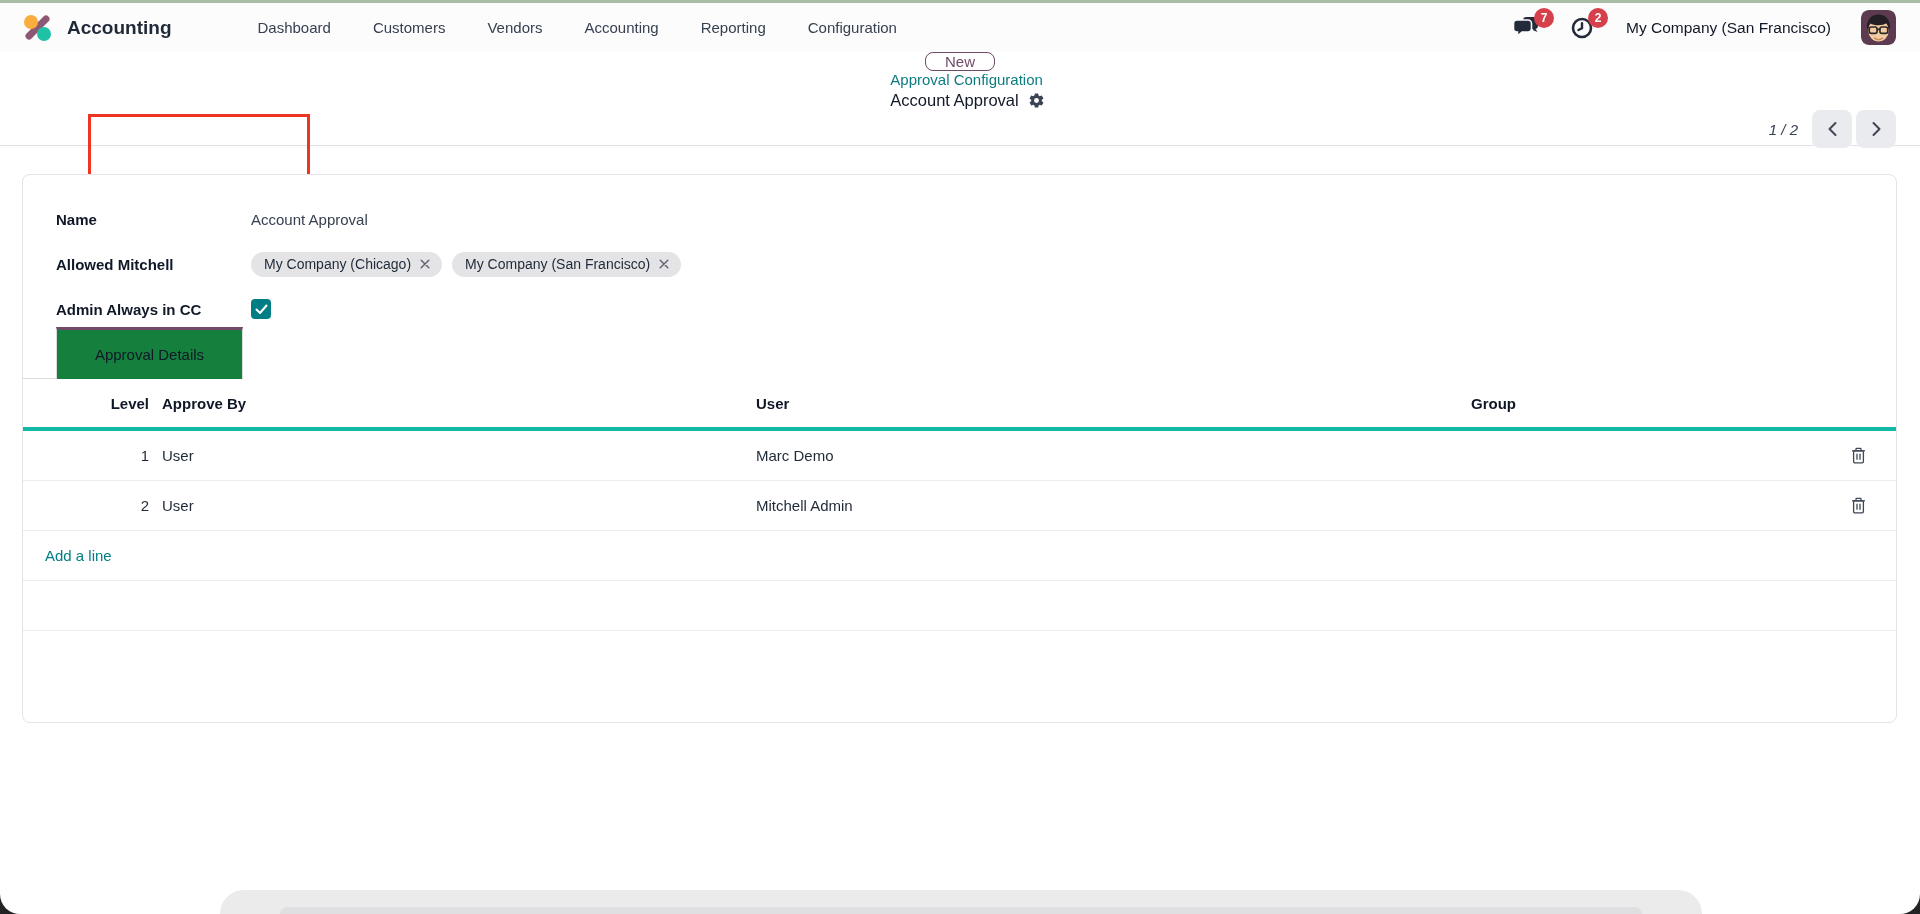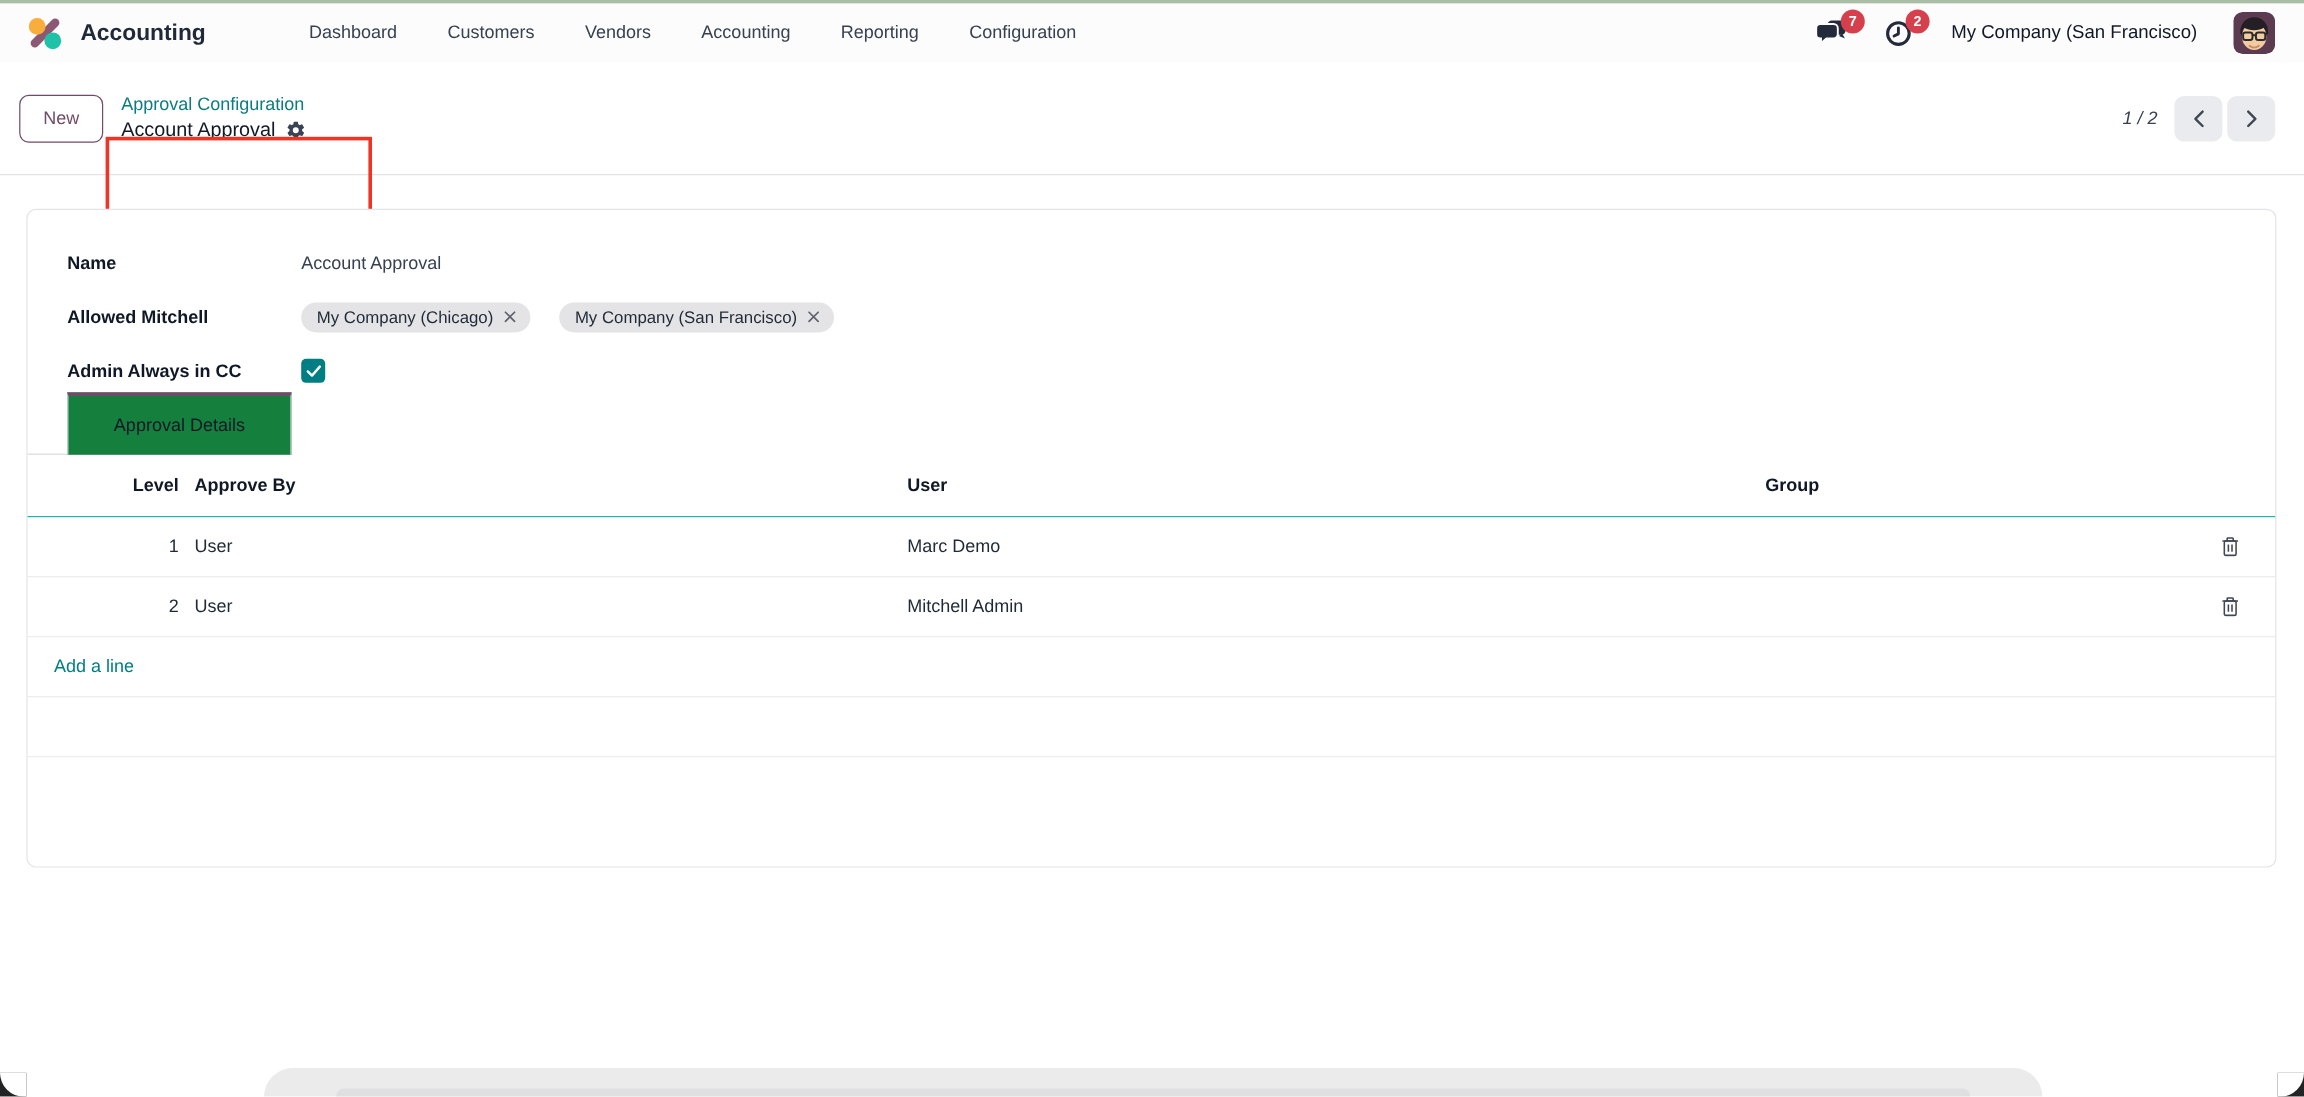--- a/index.html
+++ b/index.html
@@ -24,61 +24,61 @@
   .nav-right { margin-left:auto; display:flex; align-items:center; gap:30px; }
   .icon-wrap { position:relative; cursor:pointer; display:flex; align-items:center; }
   .badge { position:absolute; top:-8px; right:-14px; min-width:20px; height:20px; padding:0 6px;
            background:#d6404d; color:#fff; font-size:12px; font-weight:700; border-radius:10px;
            display:flex; align-items:center; justify-content:center; }
   .company-name { font-size:15.5px; color:#111827; cursor:pointer; margin-left:2px; }
   .avatar { width:35px; height:35px; border-radius:8px; overflow:hidden; cursor:pointer; flex:0 0 auto; }
 
   
   .control-panel { position:absolute; top:52px; left:0; width:1920px; height:94px;
-                   border-bottom:1px solid #e0e2e6; display:flex; align-items:center; padding:0 16px; }
+                   border-bottom:1px solid #e0e2e6; display:flex; align-items:center; padding:0 16px;flex-direction:column; }
   .btn-new { height:40px; padding:0 19px; background:#fff; border:1px solid #714b67; border-radius:8px;
              color:#714b67; font-size:15px; font-family:inherit; cursor:pointer; }
   .crumbs { margin-left:15px; display:flex; flex-direction:column; justify-content:center; gap:3px; }
   .crumb-parent { font-size:15px; color:#0d7c80; font-weight:500; cursor:pointer; text-decoration:none; }
   .crumb-current { font-size:16.5px; color:#111827; display:flex; align-items:center; gap:9px; }
   .annotation-box { position:absolute; left:88px; top:62px; width:222px; height:77px;
                     border:3px solid #ee3524; pointer-events:none; }
   .pager { margin-left:auto; display:flex; align-items:center; gap:14px; padding-right:8px;font-style:italic; }
   .pager-value { font-size:15px; color:#374151; cursor:pointer; }
   .pager-btns { display:flex; gap:4px; }
   .pager-btn { width:40px; height:38px; background:#e9ebee; border:none; border-radius:8px;
                display:flex; align-items:center; justify-content:center; cursor:pointer; }
 
   
   .sheet { position:absolute; top:174px; left:22px; width:1875px; height:549px; background:#fff;
            border:1px solid #e3e4e8; border-radius:8px; }
   .form-area { padding:30px 0 0 33px; }
   .f-row { display:flex; align-items:center; margin-bottom:17px; min-height:28px; }
   .f-label { width:195px; font-size:15px; font-weight:600; color:#101828; flex:0 0 auto; }
   .f-value { font-size:15px; color:#374151; }
-  .tags { display:flex; gap:24px; }
+  .tags { display:flex; gap:10px; }
   .tag { display:flex; align-items:center; gap:9px; background:#e4e4e6; border-radius:14px;
          padding:4px 12px 5px 13px; font-size:14px; color:#1f2937; cursor:pointer; }
   .tag-x { display:flex; align-items:center; cursor:pointer; }
   .checkbox { width:20px; height:20px; background:#017e84; border-radius:4px;
               display:flex; align-items:center; justify-content:center; cursor:pointer; }
 
   
   .tab-strip { position:relative; height:52px; margin-top:4px; }
   .tab-strip .left-line { position:absolute; left:0; bottom:0; width:34px; height:0;
                           border-bottom:1px solid #d9dbe0; }
   .tab-active { position:absolute; left:33px; top:0; height:52px; width:187px;
                 border:1px solid #d9dbe0; border-bottom:none; border-top:3px solid #714b67;
                 background:#15803d; display:flex; align-items:center; justify-content:center;
                 font-size:15px; color:#111827; cursor:pointer; }
 
   
   .grid-row { display:grid; grid-template-columns:126px 607px 715px 332px 1fr; align-items:center;
               height:50px; border-bottom:1px solid #ececee; font-size:15px; color:#1f2937; }
-  .grid-head { height:52px; font-weight:600; color:#101828; border-bottom:1px solid #14b8a6; }
+  .grid-head { height:52px; font-weight:600; color:#101828; border-bottom:4px solid #14b8a6; }
   .cell-level { text-align:right; }
   .cell-approve { padding-left:13px; }
   .cell-trash { justify-self:end; padding-right:30px; display:flex; align-items:center; cursor:pointer; }
   .add-line-row { height:50px; border-bottom:1px solid #ececee; display:flex; align-items:center;
                   padding-left:22px; }
   .add-line { font-size:15px; color:#017e84; cursor:pointer; }
   .empty-row { height:50px; border-bottom:1px solid #ececee; }
 
   
   .dock { position:absolute; bottom:0; left:220px; width:1482px; height:24px; background:#ebebec;

